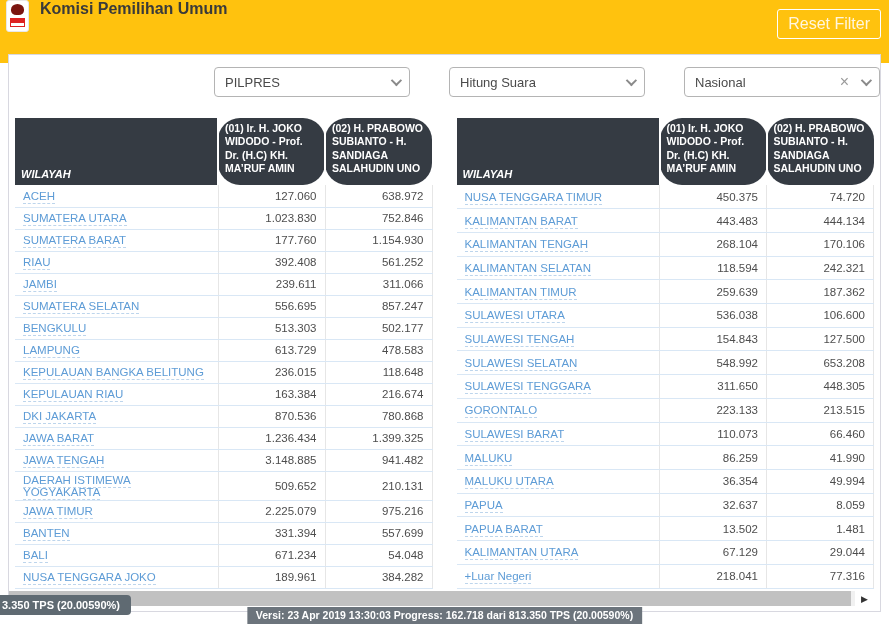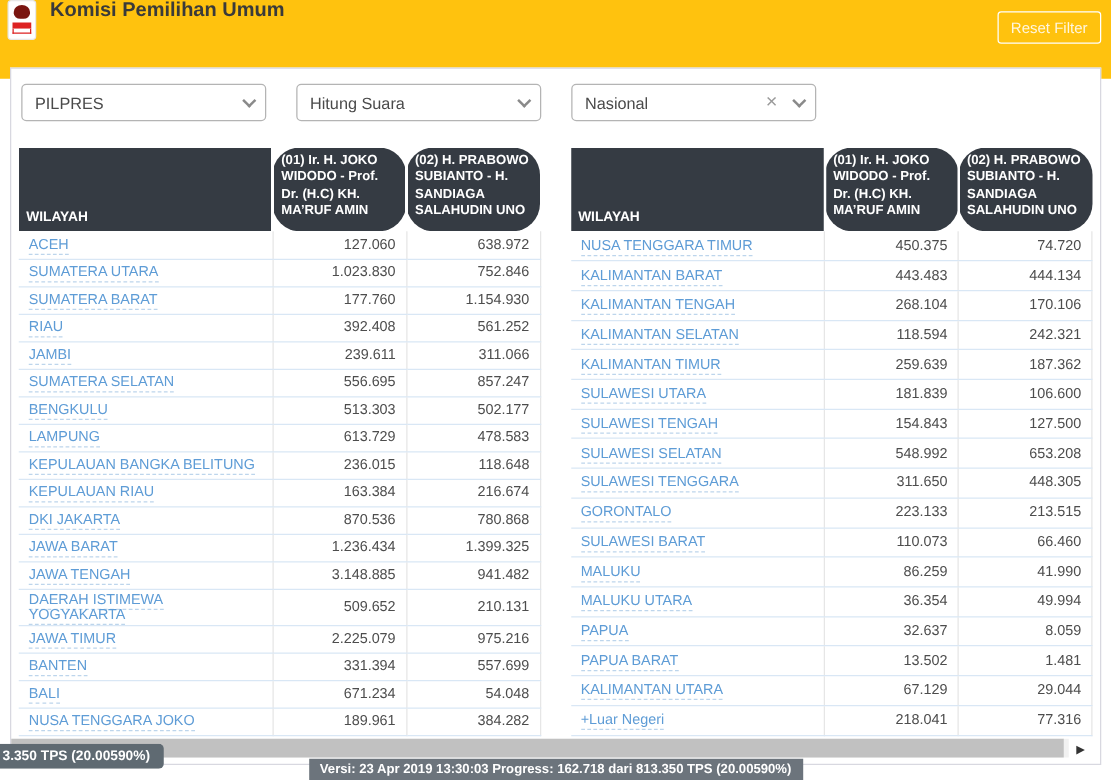--- a/index.html
+++ b/index.html
@@ -12,45 +12,45 @@
   .logo { width:23px; height:32px; background:#fff; border:1px solid #e8e8e8;
           border-radius:3px; position:relative; overflow:hidden; flex:0 0 auto; }
   .logo .bird { position:absolute; left:4px; top:3px; width:13px; height:11px;
                 background:#7a1510; border-radius:50% 50% 40% 40%; }
   .logo .flag-red { position:absolute; left:3px; top:17px; width:15px; height:5px; background:#d22; }
   .logo .flag-white { position:absolute; left:3px; top:22px; width:15px; height:4px;
                       background:#fff; border:1px solid #d22; border-top:none; }
   .app-title { margin-left:11px; font-size:16px; font-weight:bold; color:#3a3a3a; }
   .reset-btn { position:absolute; right:8px; top:9px; background:transparent;
                border:1px solid #ffffff; border-radius:3px; color:#fff6df;
-               font-size:12px; padding:5px 10px; cursor:pointer;
+               font-size:16px; padding:5px 10px; cursor:pointer;
                font-family:"Liberation Sans", sans-serif; }
 
   
   .panel { position:absolute; left:8px; top:54px; width:873px; height:558px;
            background:#fff; border:1px solid #d8d8e0; }
 
-  .filters { display:flex; gap:24px; padding:12px 0 0 8px; }
+  .filters { display:flex; gap:39px; padding:12px 0 0 8px;justify-content:flex-end; }
   .select { width:196px; height:30px; border:1px solid #b4b4b4; border-radius:4px;
             display:flex; align-items:center; padding:0 10px; font-size:13px;
             color:#4a4a4a; background:#fff; cursor:pointer; }
   .select .val { flex:1 1 auto; white-space:nowrap; overflow:hidden; }
   .chev { width:8px; height:8px; border-right:2px solid #8a8a8a;
           border-bottom:2px solid #8a8a8a; transform:rotate(45deg) translateY(-2px);
           flex:0 0 auto; }
   .clear-x { color:#9a9a9a; font-size:16px; line-height:1; margin-right:12px; flex:0 0 auto; }
 
   
   .tables { display:flex; gap:24px; margin:21px 0 0 6px; }
   table { border-collapse:collapse; width:417px; table-layout:fixed; }
   col.c-region { width:203px; } col.c-v1 { width:107px; } col.c-v2 { width:107px; }
   th { background:#353b43; color:#fff; font-size:10.5px; font-weight:bold;
        text-align:left; height:67px; padding:4px 6px; line-height:1.28;
        border-left:2px solid #fff; overflow:hidden; }
-  th.wilayah { vertical-align:bottom; border-left:none; font-size:11px; }
+  th.wilayah { vertical-align:bottom; border-left:none; font-size:11px;font-style:italic; }
   th.cand { vertical-align:top;border-radius:22px; }
   td { height:22px; padding:2px 8px; font-size:11.5px;
        border-bottom:1px solid #d9e7f5; border-right:1px solid #e6e6e6; }
   td.num { text-align:right; color:#4d4d4d; }
   a.region { color:#5e9cd6; text-decoration:none; border-bottom:1px dashed #bdd5ec;
              padding-bottom:1px; cursor:pointer; }
 
   
   .hscroll { position:absolute; left:0; bottom:5px; height:15px; width:100%; }
   .hscroll .track { position:absolute; left:0; top:0; height:15px; width:846px; background:#f1f1f1; }
@@ -240,21 +240,21 @@
             <td class="num">118.594</td>
             <td class="num">242.321</td>
           </tr>
           <tr>
             <td><a class="region">KALIMANTAN TIMUR</a></td>
             <td class="num">259.639</td>
             <td class="num">187.362</td>
           </tr>
           <tr>
             <td><a class="region">SULAWESI UTARA</a></td>
-            <td class="num">181.839</td>
+            <td class="num">536.038</td>
             <td class="num">106.600</td>
           </tr>
           <tr>
             <td><a class="region">SULAWESI TENGAH</a></td>
             <td class="num">154.843</td>
             <td class="num">127.500</td>
           </tr>
           <tr>
             <td><a class="region">SULAWESI SELATAN</a></td>
             <td class="num">548.992</td>

